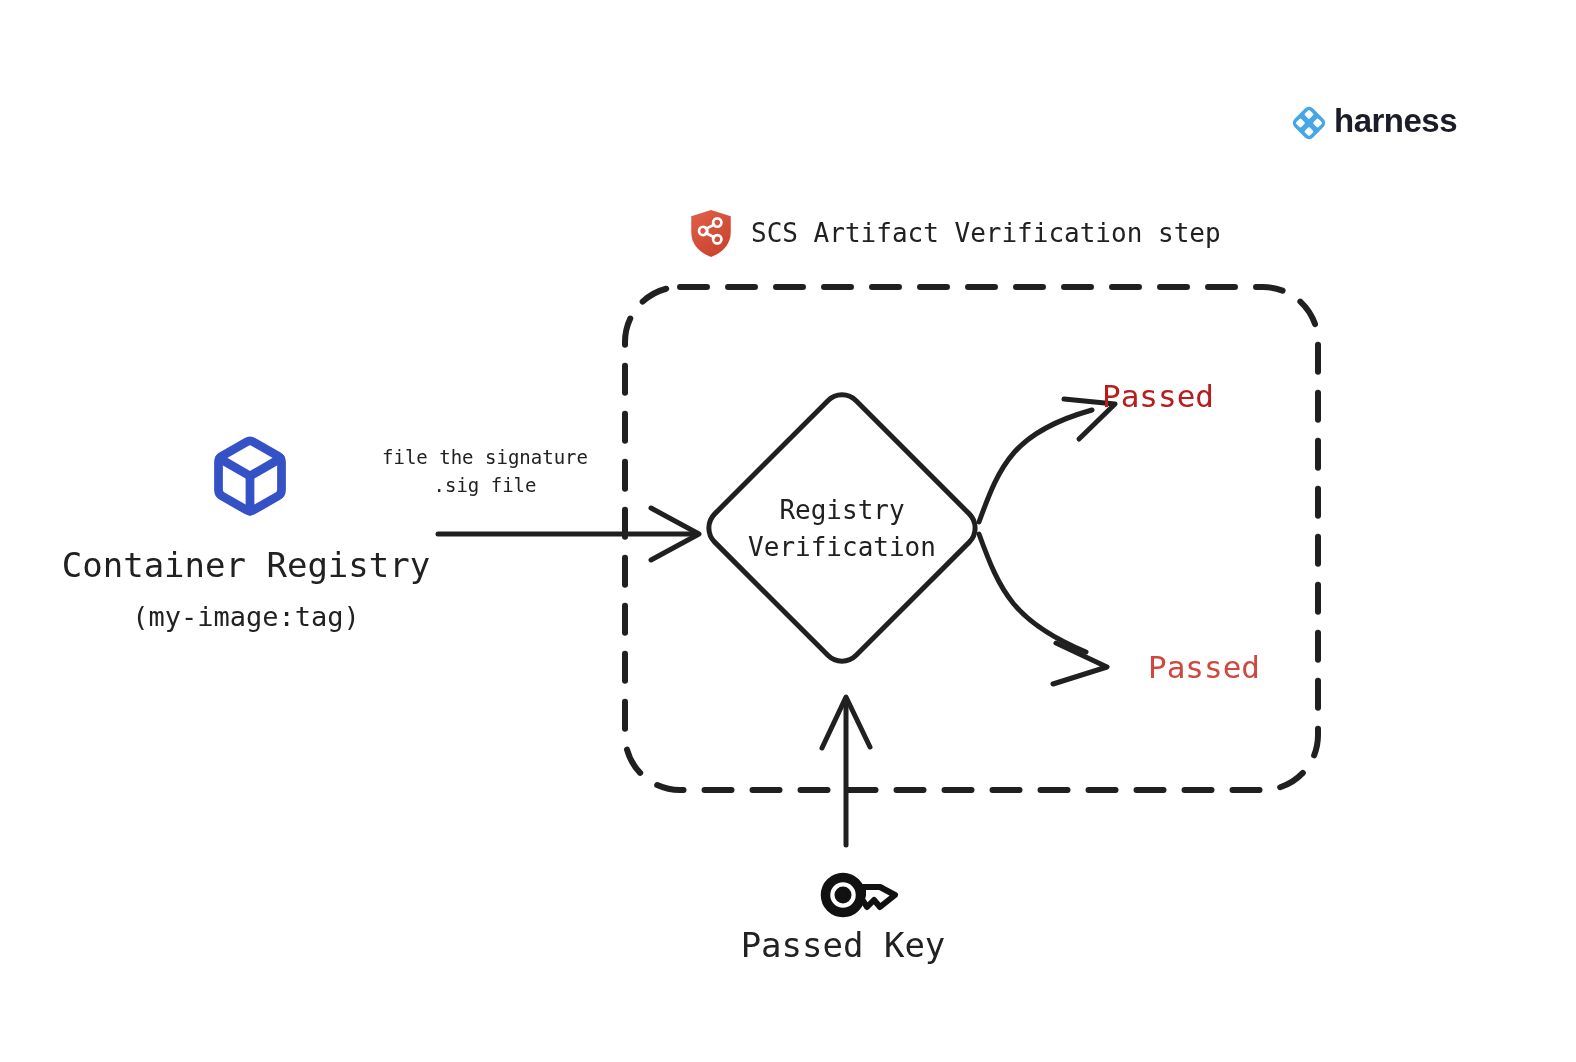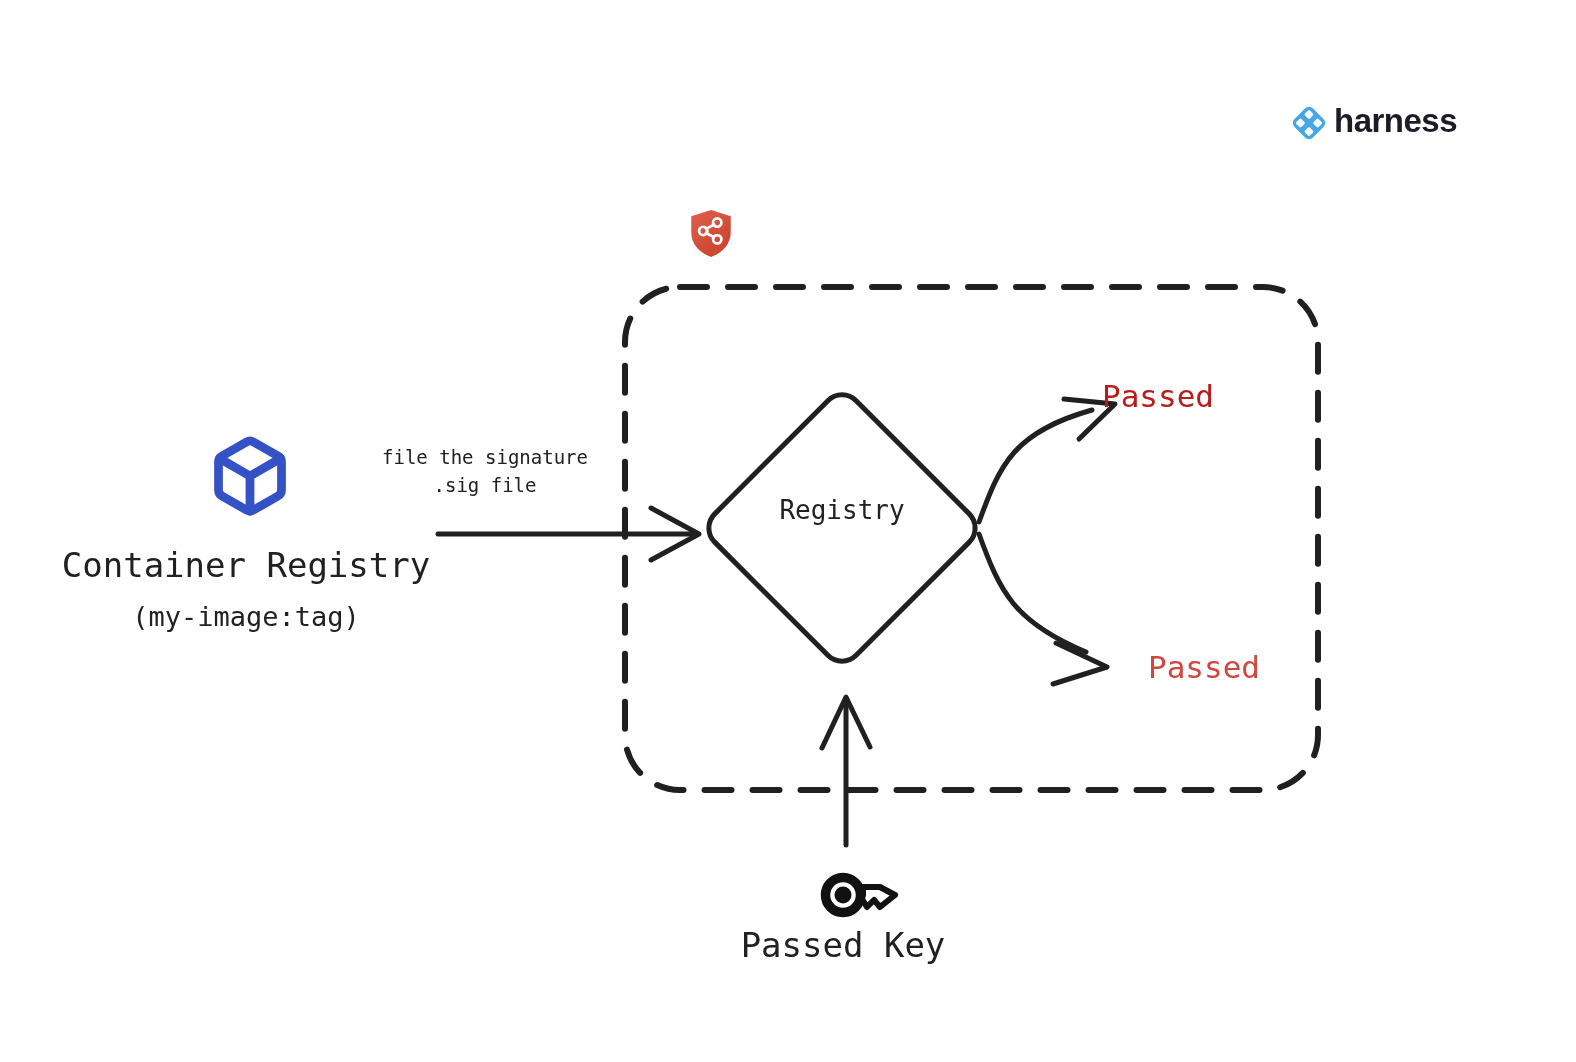--- a/index.html
+++ b/index.html
@@ -168,37 +168,39 @@
       </defs>
       <path d="M24 3 L43 9 V24 C43 36 35 44 24 48 C13 44 5 36 5 24 V9 Z" fill="url(#shieldGrad)"></path>
       <g stroke="#ffffff" stroke-width="2.6" fill="none">
         <line x1="18" y1="21.5" x2="28" y2="16.5"></line>
         <line x1="18" y1="24.5" x2="28" y2="29.5"></line>
         <circle cx="16.5" cy="23" r="4"></circle>
         <circle cx="30" cy="15" r="4"></circle>
         <circle cx="30" cy="31" r="4"></circle>
       </g>
     </svg>
+    <span class="step-title">SCS Artifact Verification step</span>
   </div>
 
   <svg class="abs" style="left:208px; top:431px;" width="84" height="90" viewBox="0 0 24 24" fill="none" stroke="#3451c5" stroke-width="2.5" stroke-linecap="round" stroke-linejoin="round">
     <path d="M21 16V8a2 2 0 0 0-1-1.73l-7-4a2 2 0 0 0-2 0l-7 4A2 2 0 0 0 3 8v8a2 2 0 0 0 1 1.73l7 4a2 2 0 0 0 2 0l7-4A2 2 0 0 0 21 16z"></path>
     <polyline points="3.27 6.96 12 12.01 20.73 6.96"></polyline>
     <line x1="12" y1="22.08" x2="12" y2="12"></line>
   </svg>
   <div class="abs registry-title">Container Registry</div>
   <div class="abs registry-subtitle">(my-image:tag)</div>
 
   <div class="abs pull-label">
     <div>file the signature</div>
     <div>.sig file</div>
   </div>
 
   <div class="abs decision-label">
     <div>Registry</div>
+    <div>Verification</div>
   </div>
 
   <div class="abs outcome outcome-passed">Passed</div>
   <div class="abs outcome outcome-failed">Passed</div>
 
   <svg class="abs" style="left:816px; top:866px;" width="92" height="56" viewBox="0 0 92 56">
     <circle cx="27" cy="29" r="17.5" fill="none" stroke="#111111" stroke-width="9.5"></circle>
     <circle cx="27" cy="29" r="8.5" fill="#111111"></circle>
     <path d="M47 21 L64 21 L79 29 L64 41 L58 34 L51 41 L46 33 L47 29 Z" fill="#ffffff" stroke="#111111" stroke-width="6" stroke-linejoin="round"></path>
   </svg>

